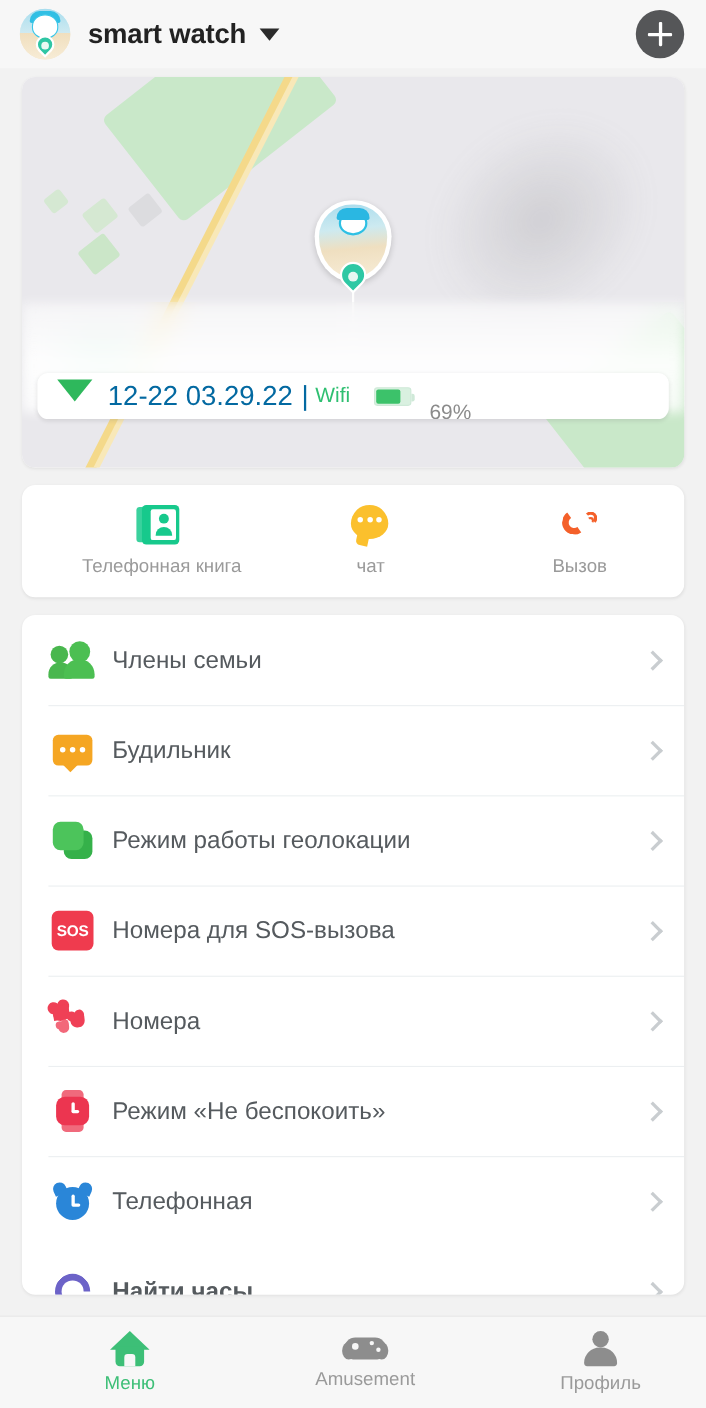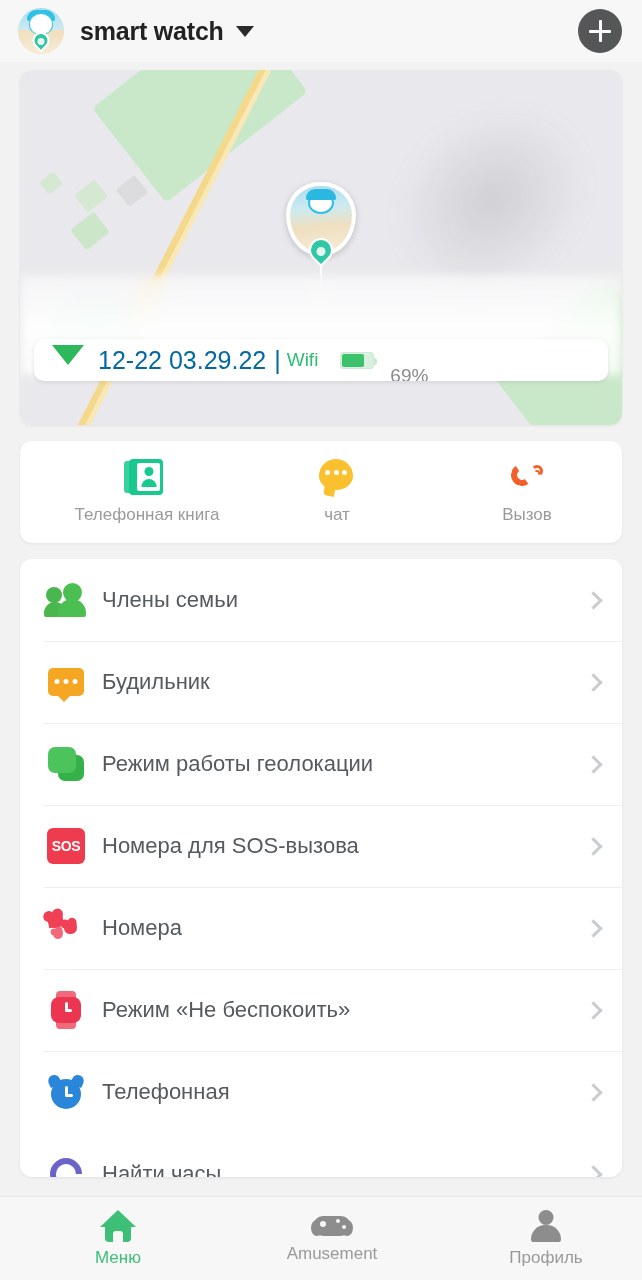--- a/index.html
+++ b/index.html
@@ -283,21 +283,21 @@
   .ic-alarm .a-v{position:absolute;left:17px;top:11px;width:2.5px;height:10px;background:#fff;border-radius:2px;}
   .ic-alarm .a-h{position:absolute;left:17px;top:19px;width:8px;height:2.5px;background:#fff;border-radius:2px;}
 
   
   .ic-find{
     width:32px;height:32px;border-radius:50%;
     border:6px solid #6c63c8; border-bottom-color:transparent;
     transform: rotate(-45deg);
   }
 
-  .row-cut { height:44px; overflow:hidden; }
+  .row-cut { height:44px; overflow:hidden;font-weight:bold; }
   .row-cut .row { height:82px; margin-top:0; }
 
   
   .bottom-nav {
     flex:0 0 84px; height:84px; background:#f7f7f7;
     display:flex; align-items:center; border-top:1px solid #e6e6e6;
     position:relative; z-index:5;
   }
   .nav-item { flex:1; display:flex; flex-direction:column; align-items:center; gap:6px;padding-left:22px; }
   .nav-label { font-size:17px; color:#9a9a9a; }

